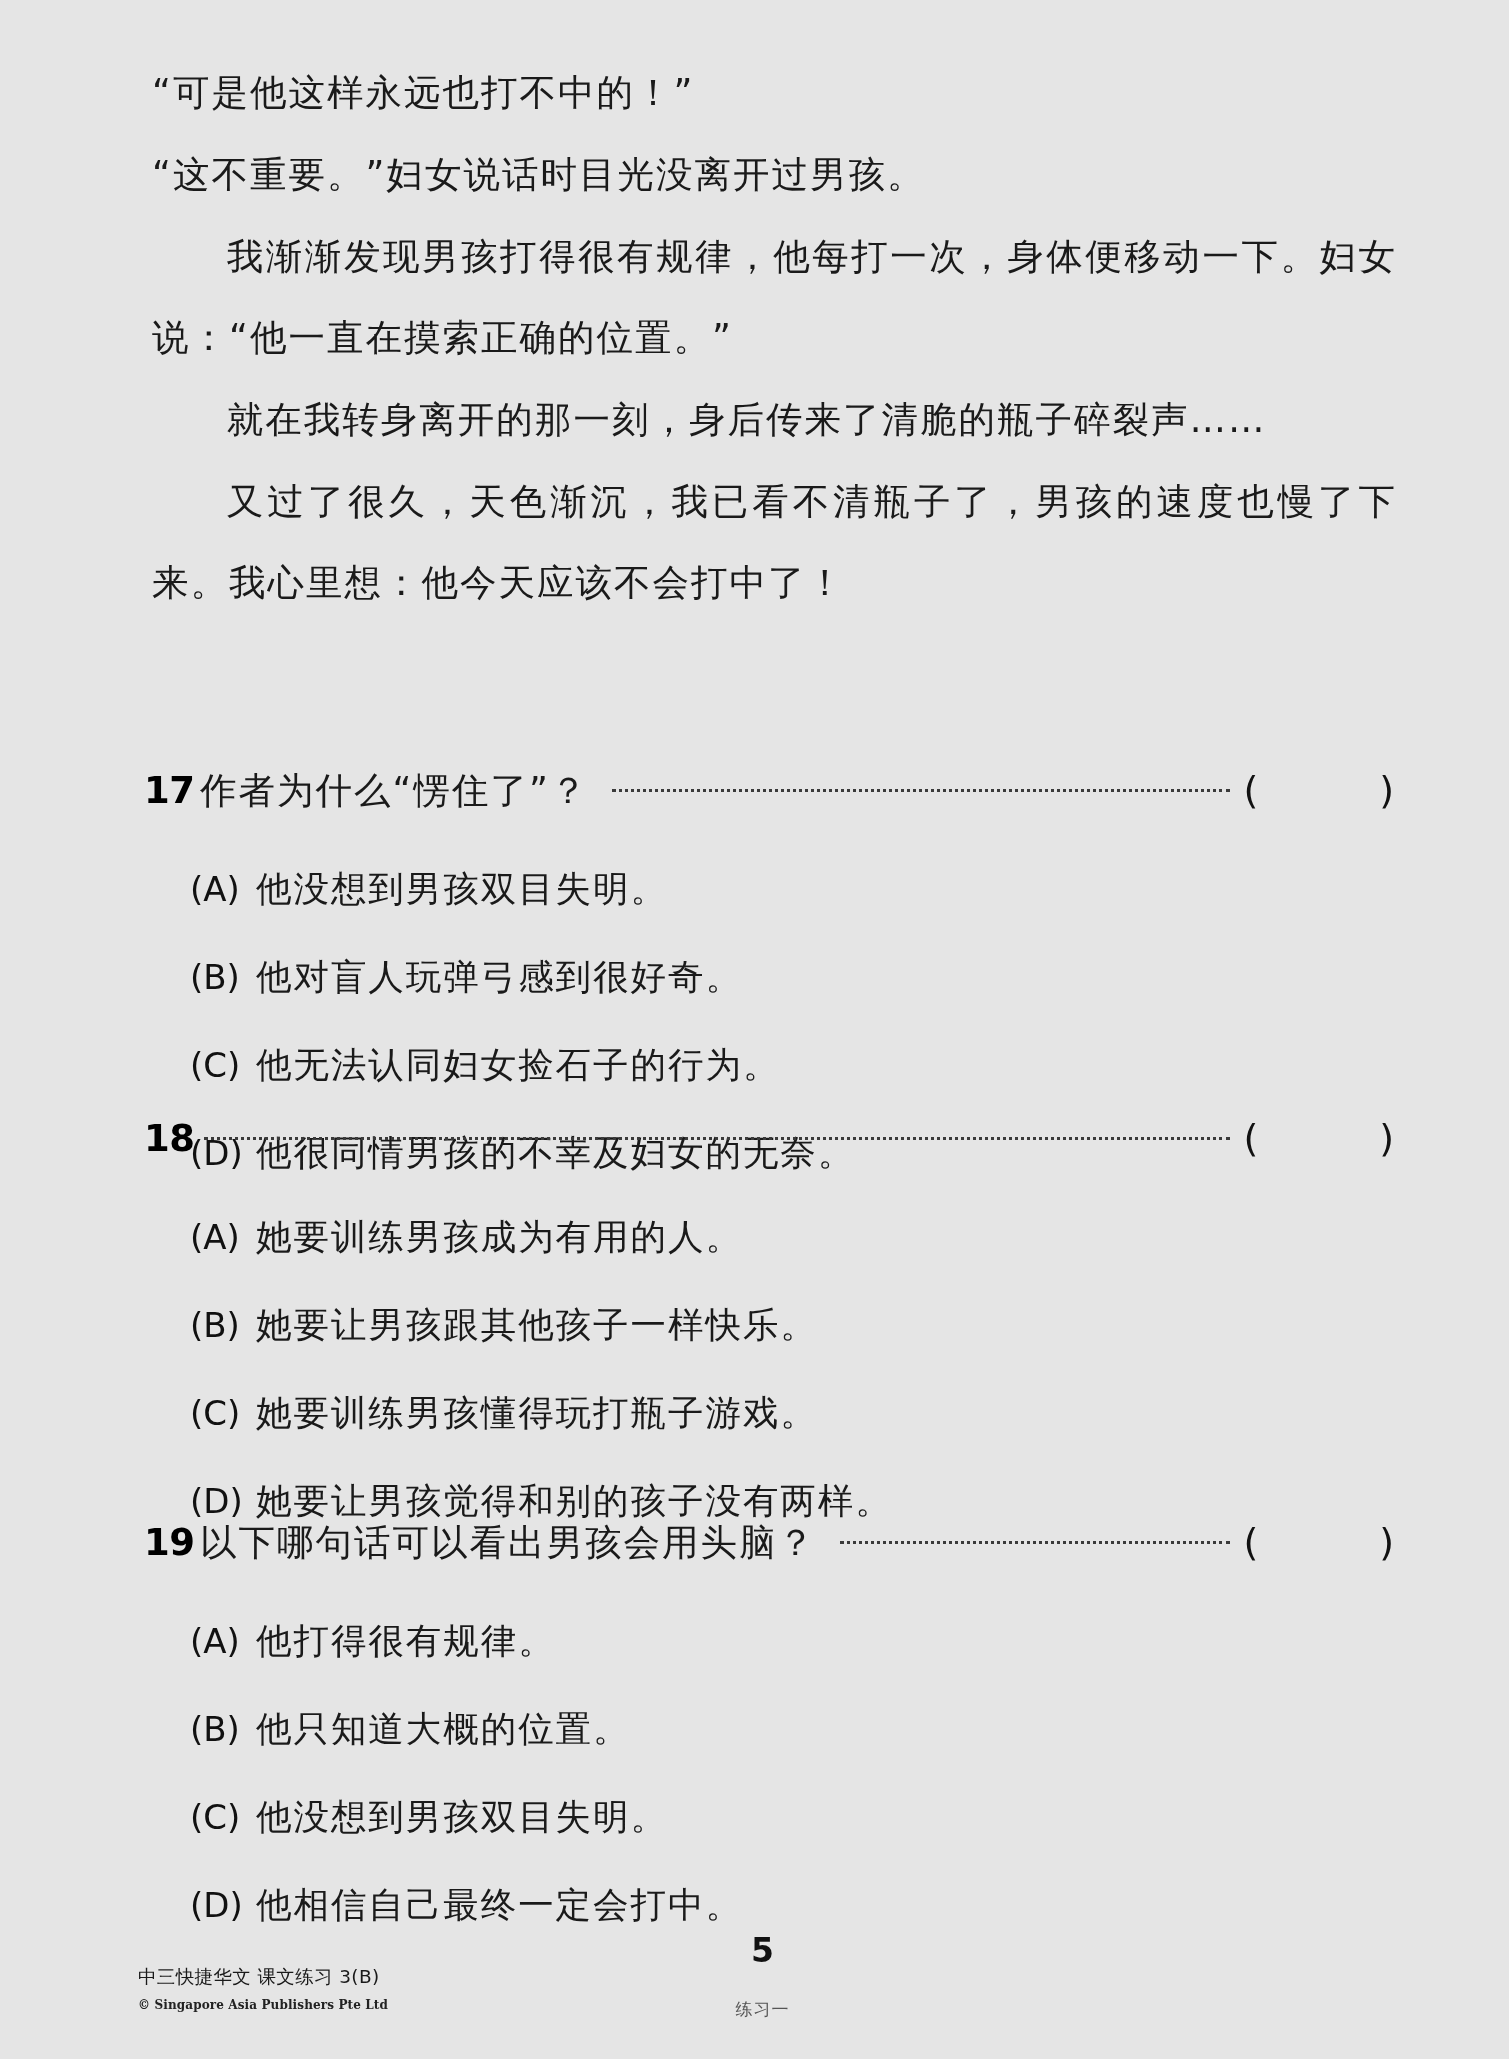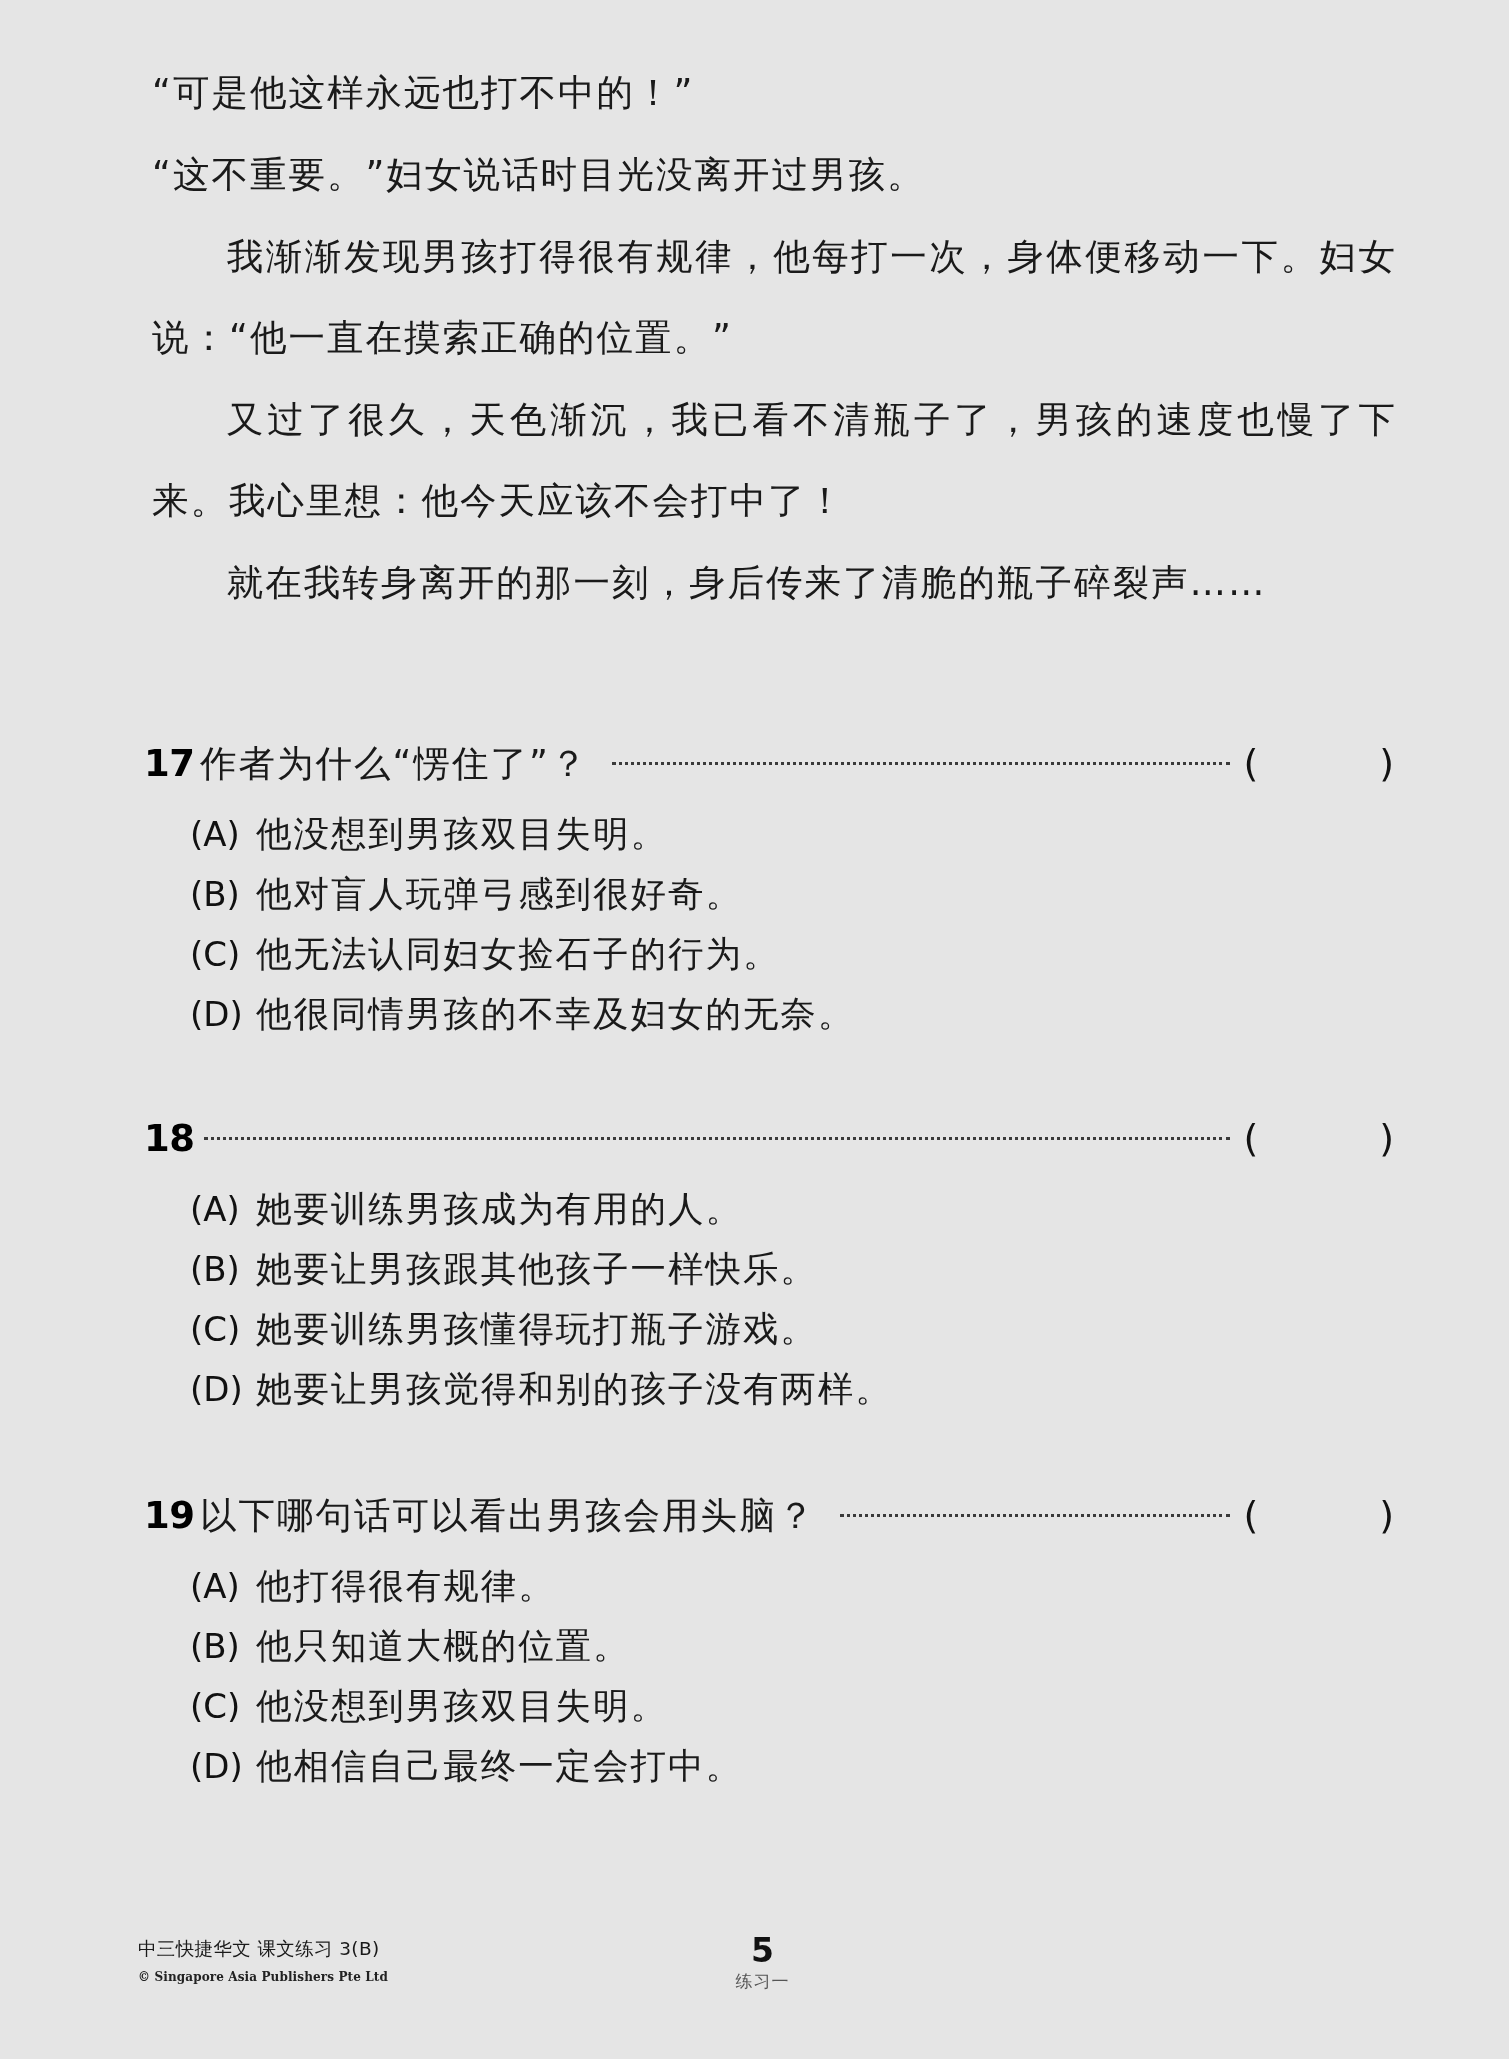--- a/index.html
+++ b/index.html
@@ -18,20 +18,21 @@
     font-family: "DejaVu Sans", sans-serif;
     color: #111111;
   }
 
   
   .cn {
     font-family: "DejaVu Sans", sans-serif;
     color: #1a1a1a;
     letter-spacing: 0.055em;
     font-weight: 400;
+    margin-top: 28px;
   }
 
   
   .passage {
     position: absolute;
     left: 152px;
     top: 52px;
     width: 1245px;
   }
   .para {
@@ -171,22 +172,22 @@
 </style>
 </head>
 <body>
 
 <div class="page">
 
   <div class="passage">
     <p class="para cn">“可是他这样永远也打不中的！”</p>
     <p class="para cn">“这不重要。”妇女说话时目光没离开过男孩。</p>
     <p class="para cn indent">我渐渐发现男孩打得很有规律，他每打一次，身体便移动一下。妇女说：“他一直在摸索正确的位置。”</p>
+    <p class="para cn indent">就在我转身离开的那一刻，身后传来了清脆的瓶子碎裂声……</p>
     <p class="para cn indent">又过了很久，天色渐沉，我已看不清瓶子了，男孩的速度也慢了下来。我心里想：他今天应该不会打中了！</p>
-    <p class="para cn indent">就在我转身离开的那一刻，身后传来了清脆的瓶子碎裂声……</p>
   </div>
 
   <div class="qblock" style="top:735px;">
     <div class="qhead">
       <span class="qnum">17</span>
       <span class="qtext cn">作者为什么“愣住了”？</span>
       <span class="leader"></span>
       <span class="brackets">(          )</span>
     </div>
     <div class="options">

